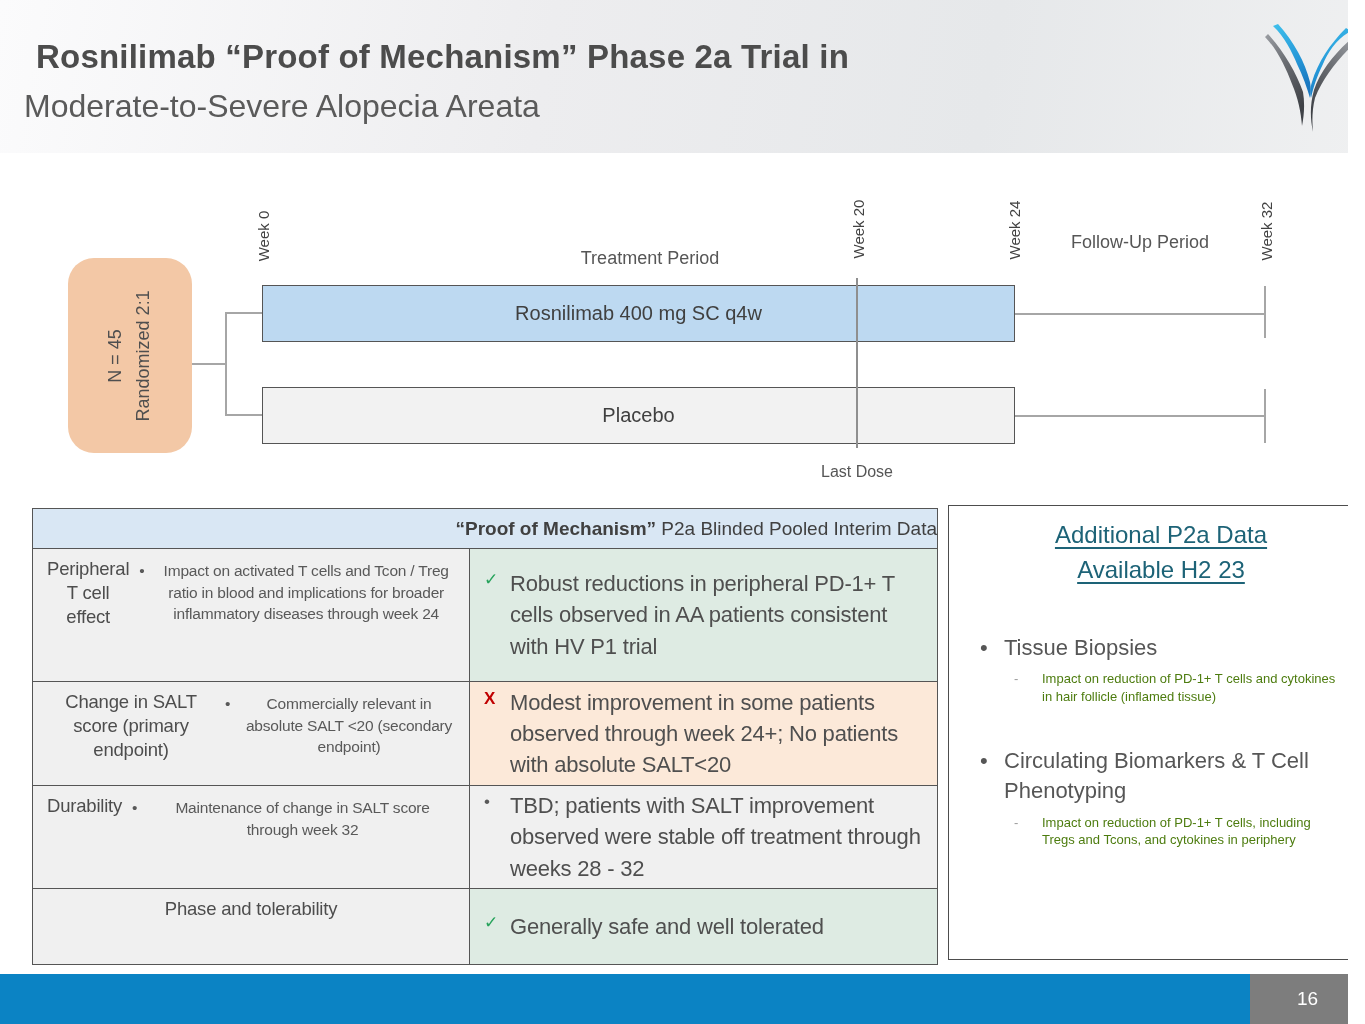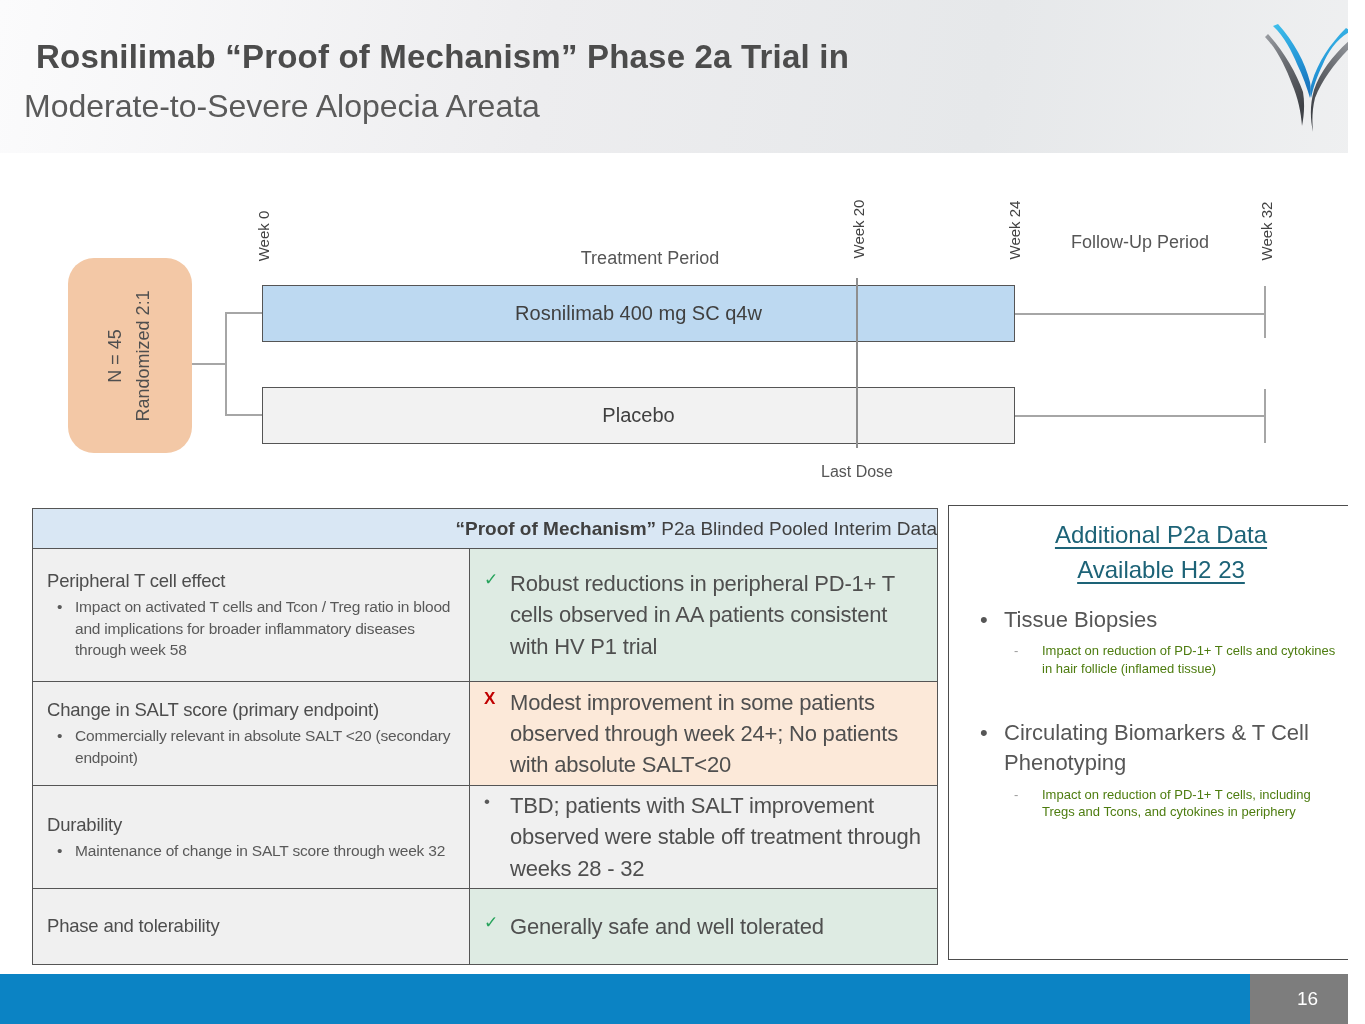--- a/index.html
+++ b/index.html
@@ -65,21 +65,21 @@
   .pom-header{
     height:39px; background:#d9e7f4; border-bottom:1.3px solid #555;
     display:flex; align-items:center; justify-content:flex-end;
     font-size:19px; color:#404040; white-space:pre;
   }
   .pom-row{display:flex; border-bottom:1.3px solid #555;}
   .pom-row:last-child{border-bottom:none;}
   .cell-left{
     width:438px; box-sizing:border-box; background:#f0f0f0;
     border-right:1.3px solid #555; padding:8px 14px;
-    display:flex; flex-direction:column; justify-content:center;
+    display:flex; flex-direction:row; justify-content:center;text-align:center;
   }
   .cell-left .row-title{font-size:18.5px; color:#4d4d4d; letter-spacing:-.2px; line-height:1.3;}
   .cell-left ul{margin:3px 0 0 4px; padding:0; list-style:none;}
   .cell-left li{
     font-size:15.5px; color:#595959; line-height:1.4; letter-spacing:-.2px;
     padding-left:24px; position:relative;
   }
   .cell-left li::before{content:"•"; position:absolute; left:6px; color:#595959;}
   .cell-right{
     width:468px; box-sizing:border-box; padding:10px 14px;
@@ -98,21 +98,21 @@
   .result-text{font-size:22px; color:#4f4f4f; line-height:1.42; letter-spacing:-.2px;}
   
   .side-panel{
     position:absolute; left:948px; top:505px; width:405px; height:455px;
     border:1.6px solid #4d4d4d; box-sizing:border-box; background:#fff;padding-left:21px;
   }
   .sp-title{
     margin-top:12px; text-align:center; font-size:24px; line-height:1.45;
     color:#1d6377; text-decoration:underline; text-underline-offset:4px;
   }
-  .sp-items{margin-top:17px;}
+  .sp-items{margin-top:45px;}
   .sp-item{margin-bottom:40px;}
   .sp-label{
     font-size:22px; color:#565656; line-height:1.35;
     padding-left:34px; position:relative; margin-right:18px;
   }
   .sp-label::before{content:"•"; position:absolute; left:10px; color:#565656;}
   .sp-sub{
     margin-top:8px; font-size:13px; color:#4d7c0f; line-height:1.38;
     padding-left:72px; position:relative; margin-right:12px;
   }
@@ -195,21 +195,21 @@
   <div class="fu-tick" style="top:286px; height:52px;"></div>
   <div class="fu-tick" style="top:389px; height:54px;"></div>
 
   <div class="pom-table">
     <div class="pom-header"><b>“Proof of Mechanism”</b><span> P2a Blinded Pooled Interim Data</span></div>
     <div id="pom-rows">
         <div class="pom-row" style="height: 132px;">
           <div class="cell-left">
             <div class="row-title">Peripheral T cell effect</div>
             <ul>
-              <li>Impact on activated T cells and Tcon / Treg ratio in blood and implications for broader inflammatory diseases through week 58</li>
+              <li>Impact on activated T cells and Tcon / Treg ratio in blood and implications for broader inflammatory diseases through week 24</li>
             </ul>
           </div>
           <div class="cell-right bg-green">
             <div class="result-inner">
               <span class="result-icon icon-check">✓</span>
               <span class="result-text">Robust reductions in peripheral PD-1+ T cells observed in AA patients consistent with HV P1 trial</span>
             </div>
           </div>
         </div>
         <div class="pom-row" style="height: 103px;">

